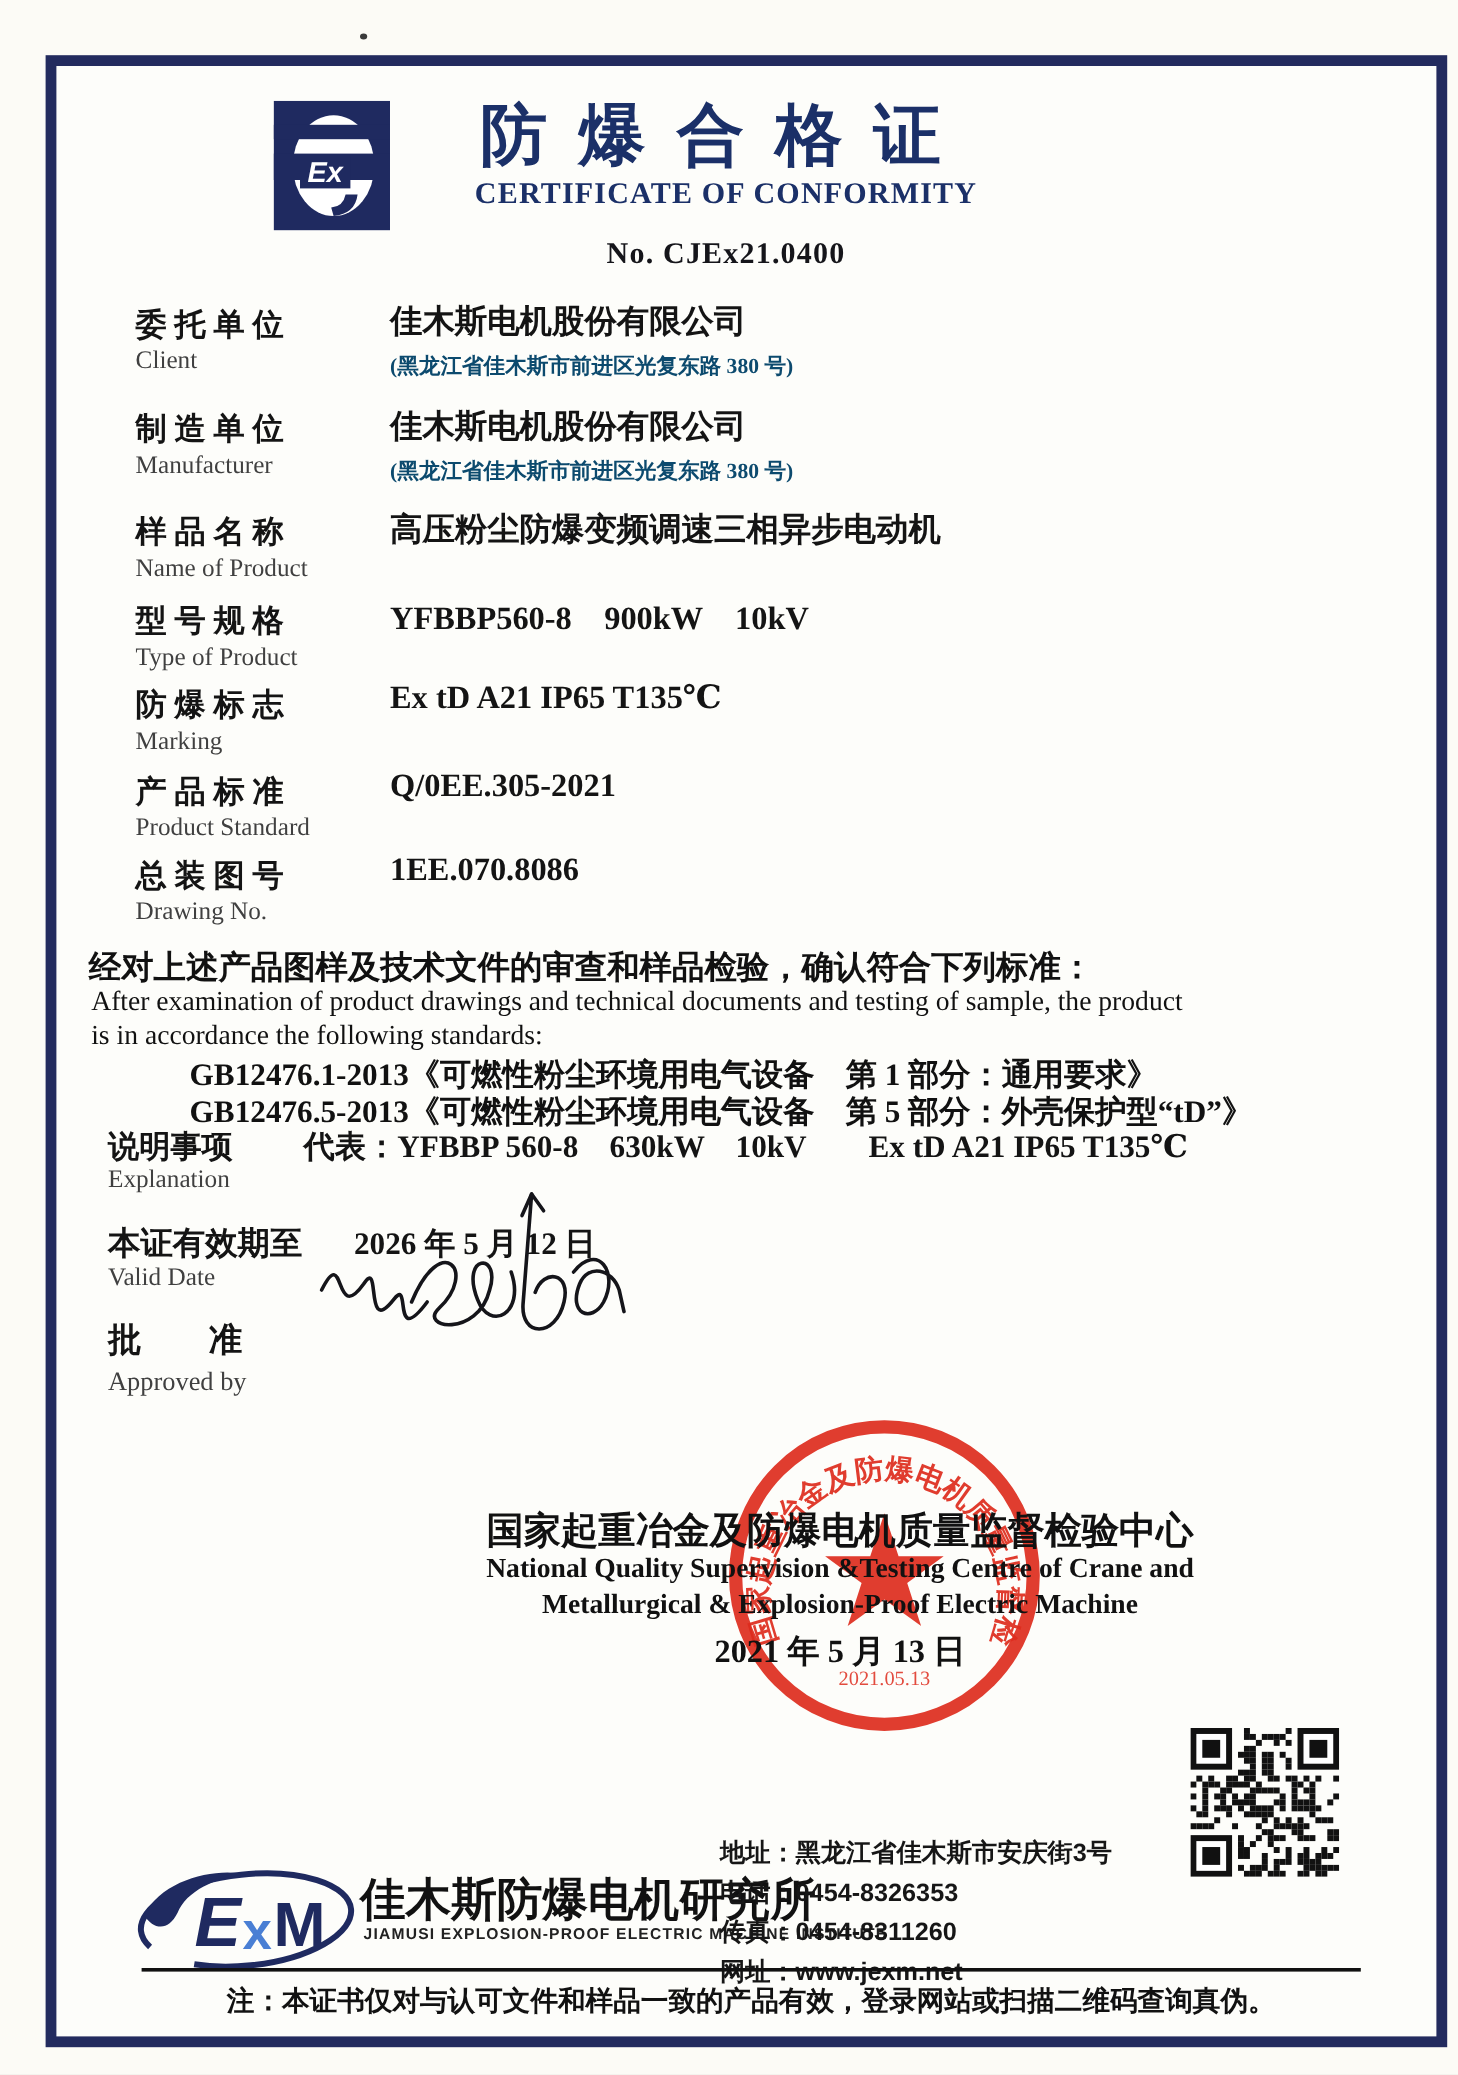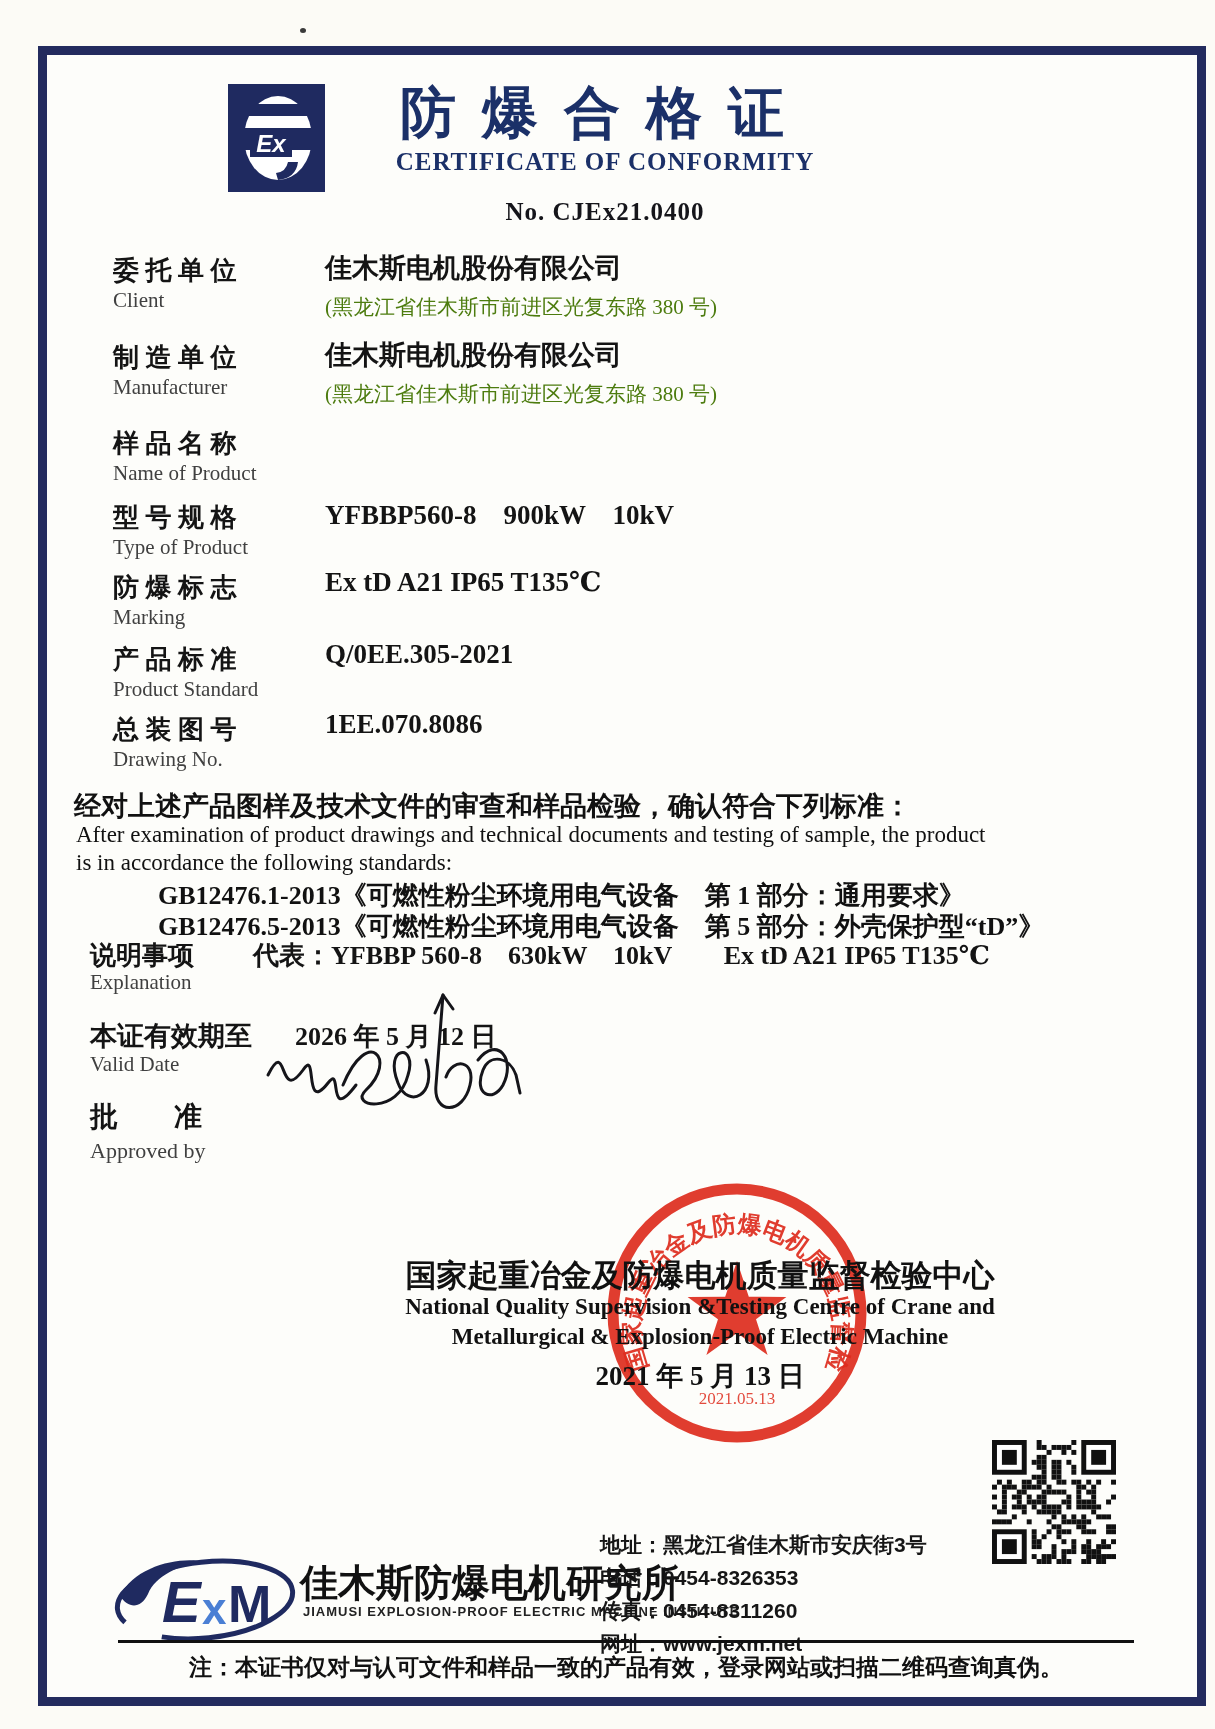--- a/index.html
+++ b/index.html
@@ -24,21 +24,21 @@
     font-size:25px;font-weight:bold;color:#1b3068;letter-spacing:1px;white-space:nowrap;
   }
   .cert-no{
     left:330px;top:198px;width:550px;text-align:center;
     font-size:25px;font-weight:bold;color:#15151a;letter-spacing:1px;white-space:nowrap;
   }
   
   .f-label-cn{font-size:26px;font-weight:600;color:#141414;white-space:nowrap;}
   .f-label-en{font-size:21px;color:#404040;white-space:nowrap;}
   .f-value{font-size:27px;font-weight:600;color:#141414;white-space:nowrap;text-align:right;}
-  .f-sub{font-size:21px;font-weight:400;color:#4d7c0f;white-space:nowrap;}
+  .f-sub{font-size:18px;font-weight:700;color:#0c4a6e;white-space:nowrap;}
   
   .st-cn{left:74px;top:788px;font-size:27px;font-weight:600;white-space:nowrap;}
   .st-en1{left:76px;top:822px;font-size:23px;white-space:nowrap;}
   .st-en2{left:76px;top:850px;font-size:23px;white-space:nowrap;}
   .st-gb1{left:158px;top:878px;font-size:26px;font-weight:600;white-space:nowrap;}
   .st-gb2{left:158px;top:909px;font-size:26px;font-weight:600;white-space:nowrap;}
   .seal-svg{mix-blend-mode:multiply;}
   .note-line{left:118px;top:1640px;width:1016px;height:3px;background:#111;}
   .qr-box{left:992px;top:1440px;}
   .speck{position:absolute;background:#3a3a3a;border-radius:50%;}
@@ -71,20 +71,21 @@
   <div class="abs f-value" style="left:325px;top:250px;">佳木斯电机股份有限公司</div>
   <div class="abs f-sub" style="left:325px;top:293px;">(黑龙江省佳木斯市前进区光复东路 380 号)</div>
 
   <div class="abs f-label-cn" style="left:113px;top:340px;">制 造 单 位</div>
   <div class="abs f-label-en" style="left:113px;top:375px;">Manufacturer</div>
   <div class="abs f-value" style="left:325px;top:337px;">佳木斯电机股份有限公司</div>
   <div class="abs f-sub" style="left:325px;top:380px;">(黑龙江省佳木斯市前进区光复东路 380 号)</div>
 
   <div class="abs f-label-cn" style="left:113px;top:426px;">样 品 名 称</div>
   <div class="abs f-label-en" style="left:113px;top:461px;">Name of Product</div>
+  <div class="abs f-value" style="left:325px;top:423px;">高压粉尘防爆变频调速三相异步电动机</div>
 
   <div class="abs f-label-cn" style="left:113px;top:500px;">型 号 规 格</div>
   <div class="abs f-label-en" style="left:113px;top:535px;">Type of Product</div>
   <div class="abs f-value" style="left:325px;top:497px;">YFBBP560-8　900kW　10kV</div>
 
   <div class="abs f-label-cn" style="left:113px;top:570px;">防 爆 标 志</div>
   <div class="abs f-label-en" style="left:113px;top:605px;">Marking</div>
   <div class="abs f-value" style="left:325px;top:566px;">Ex tD A21 IP65 T135℃</div>
 
   <div class="abs f-label-cn" style="left:113px;top:642px;">产 品 标 准</div>

